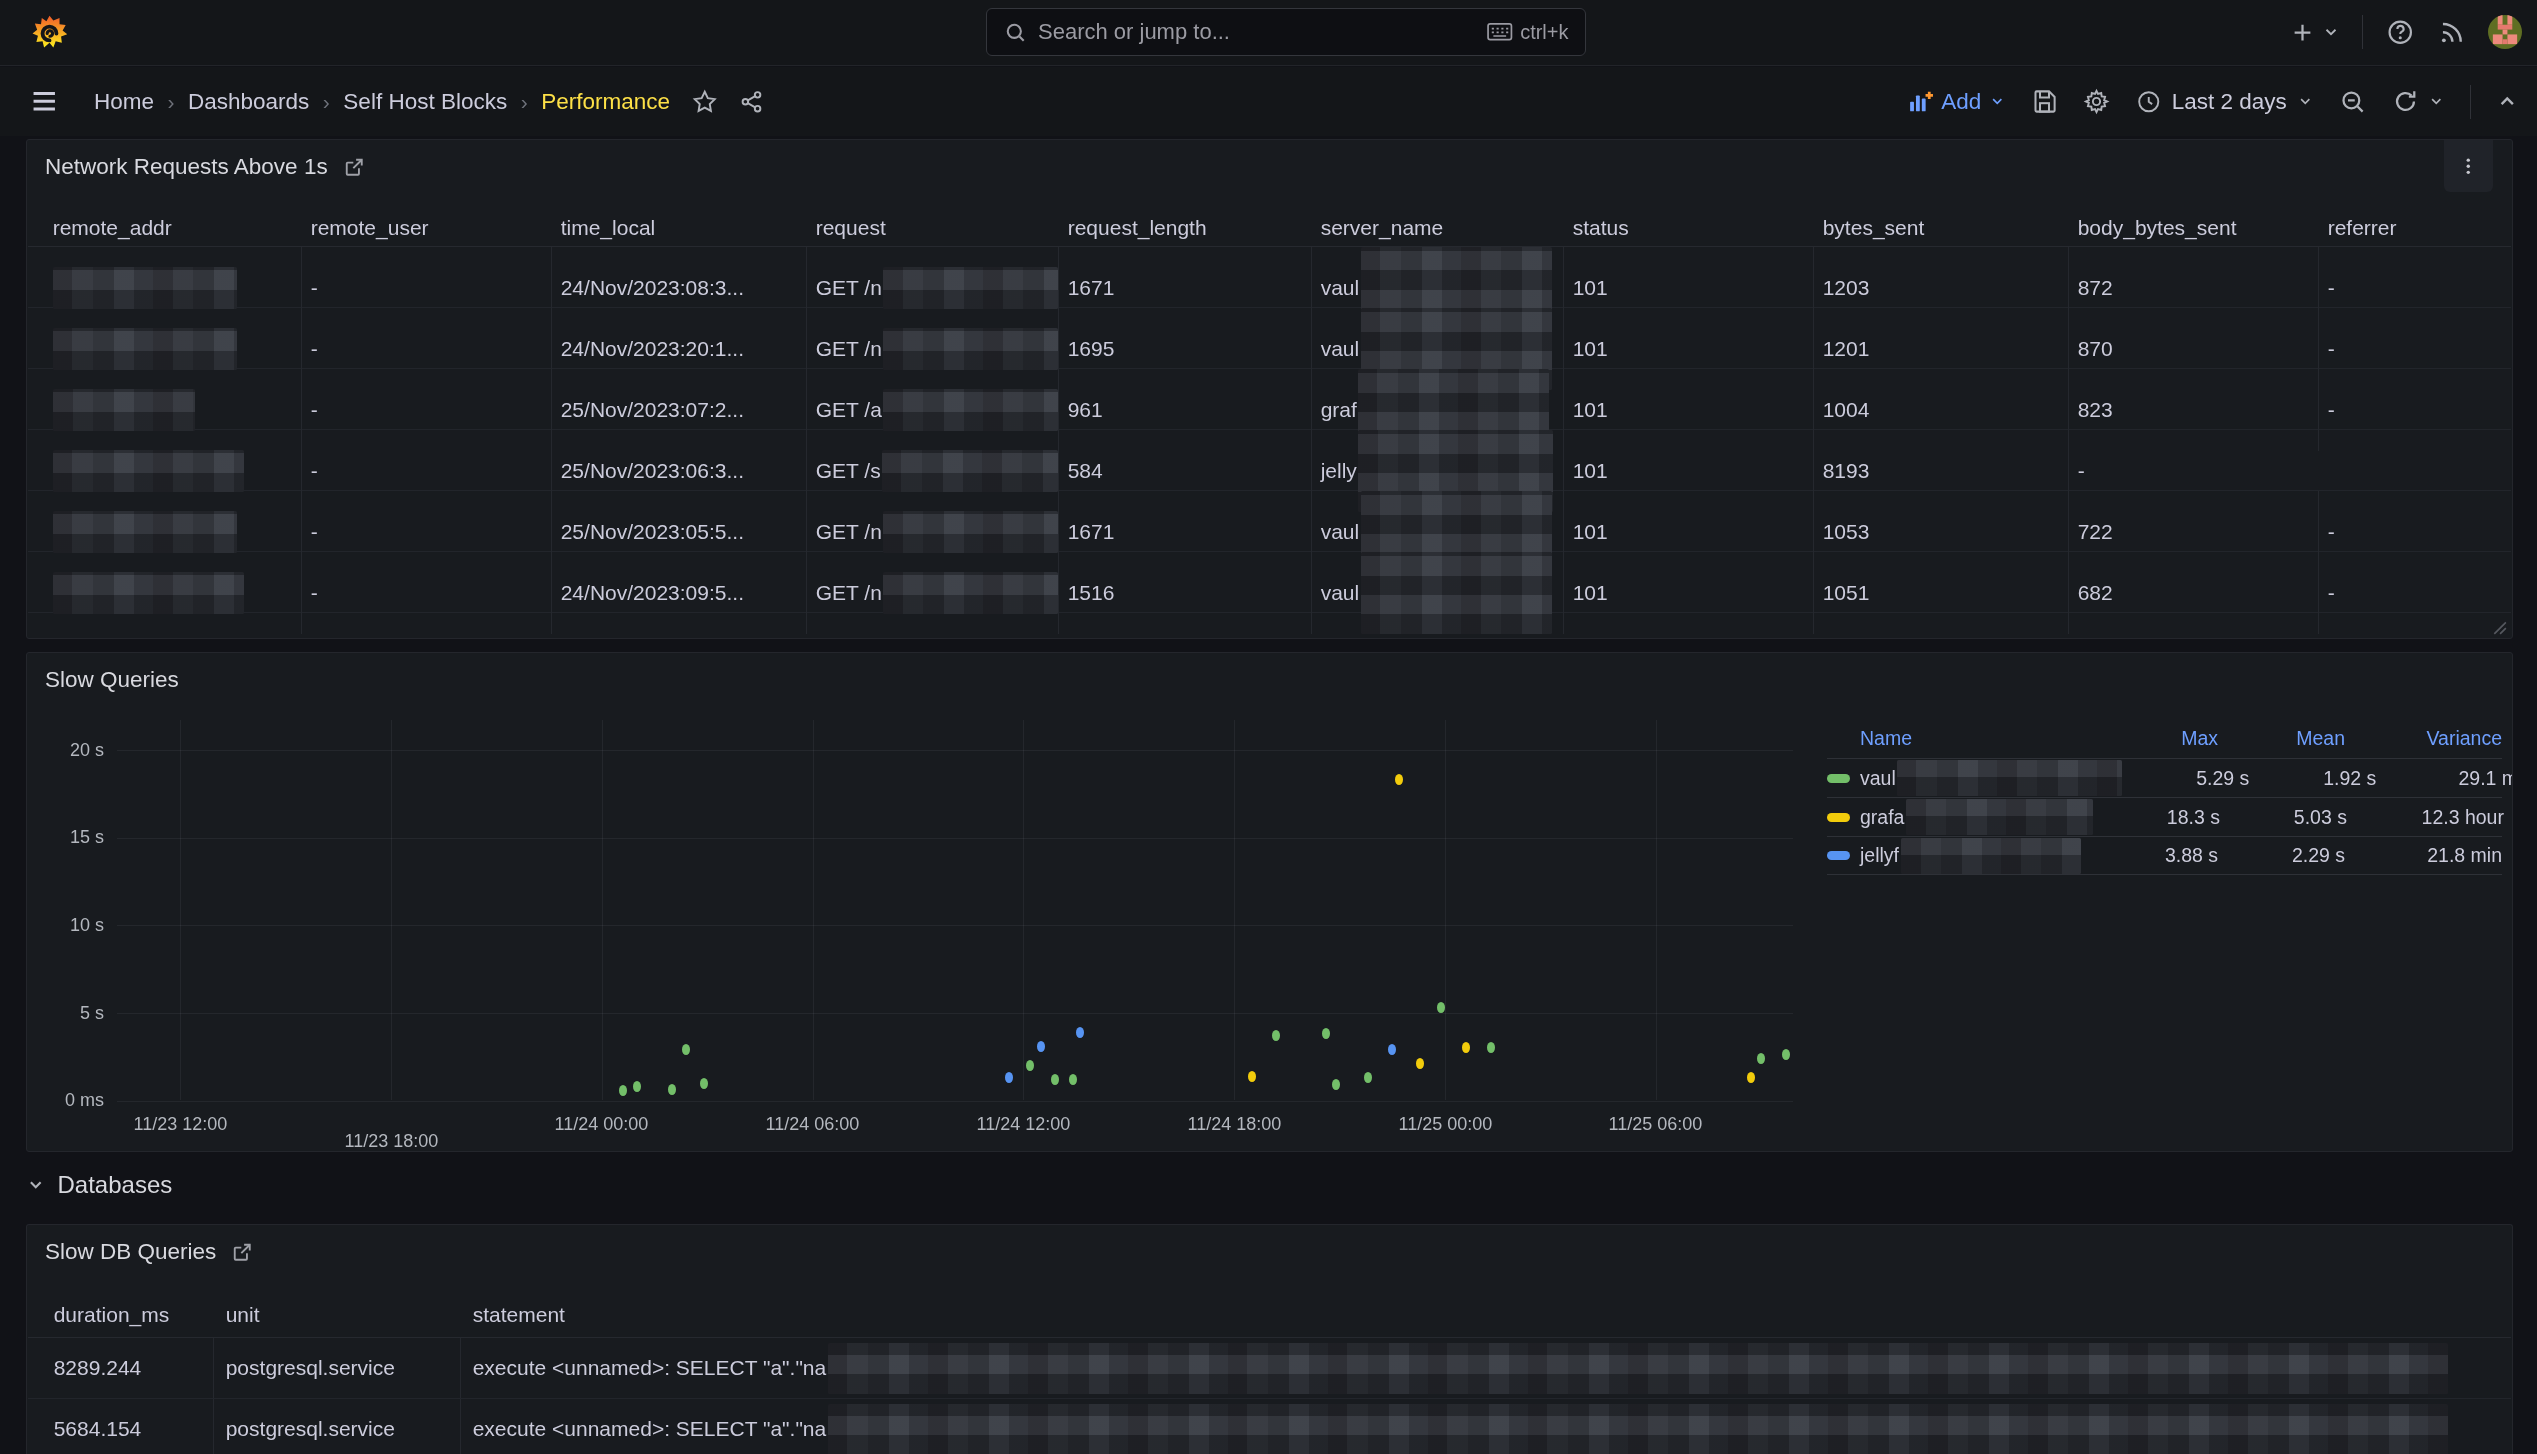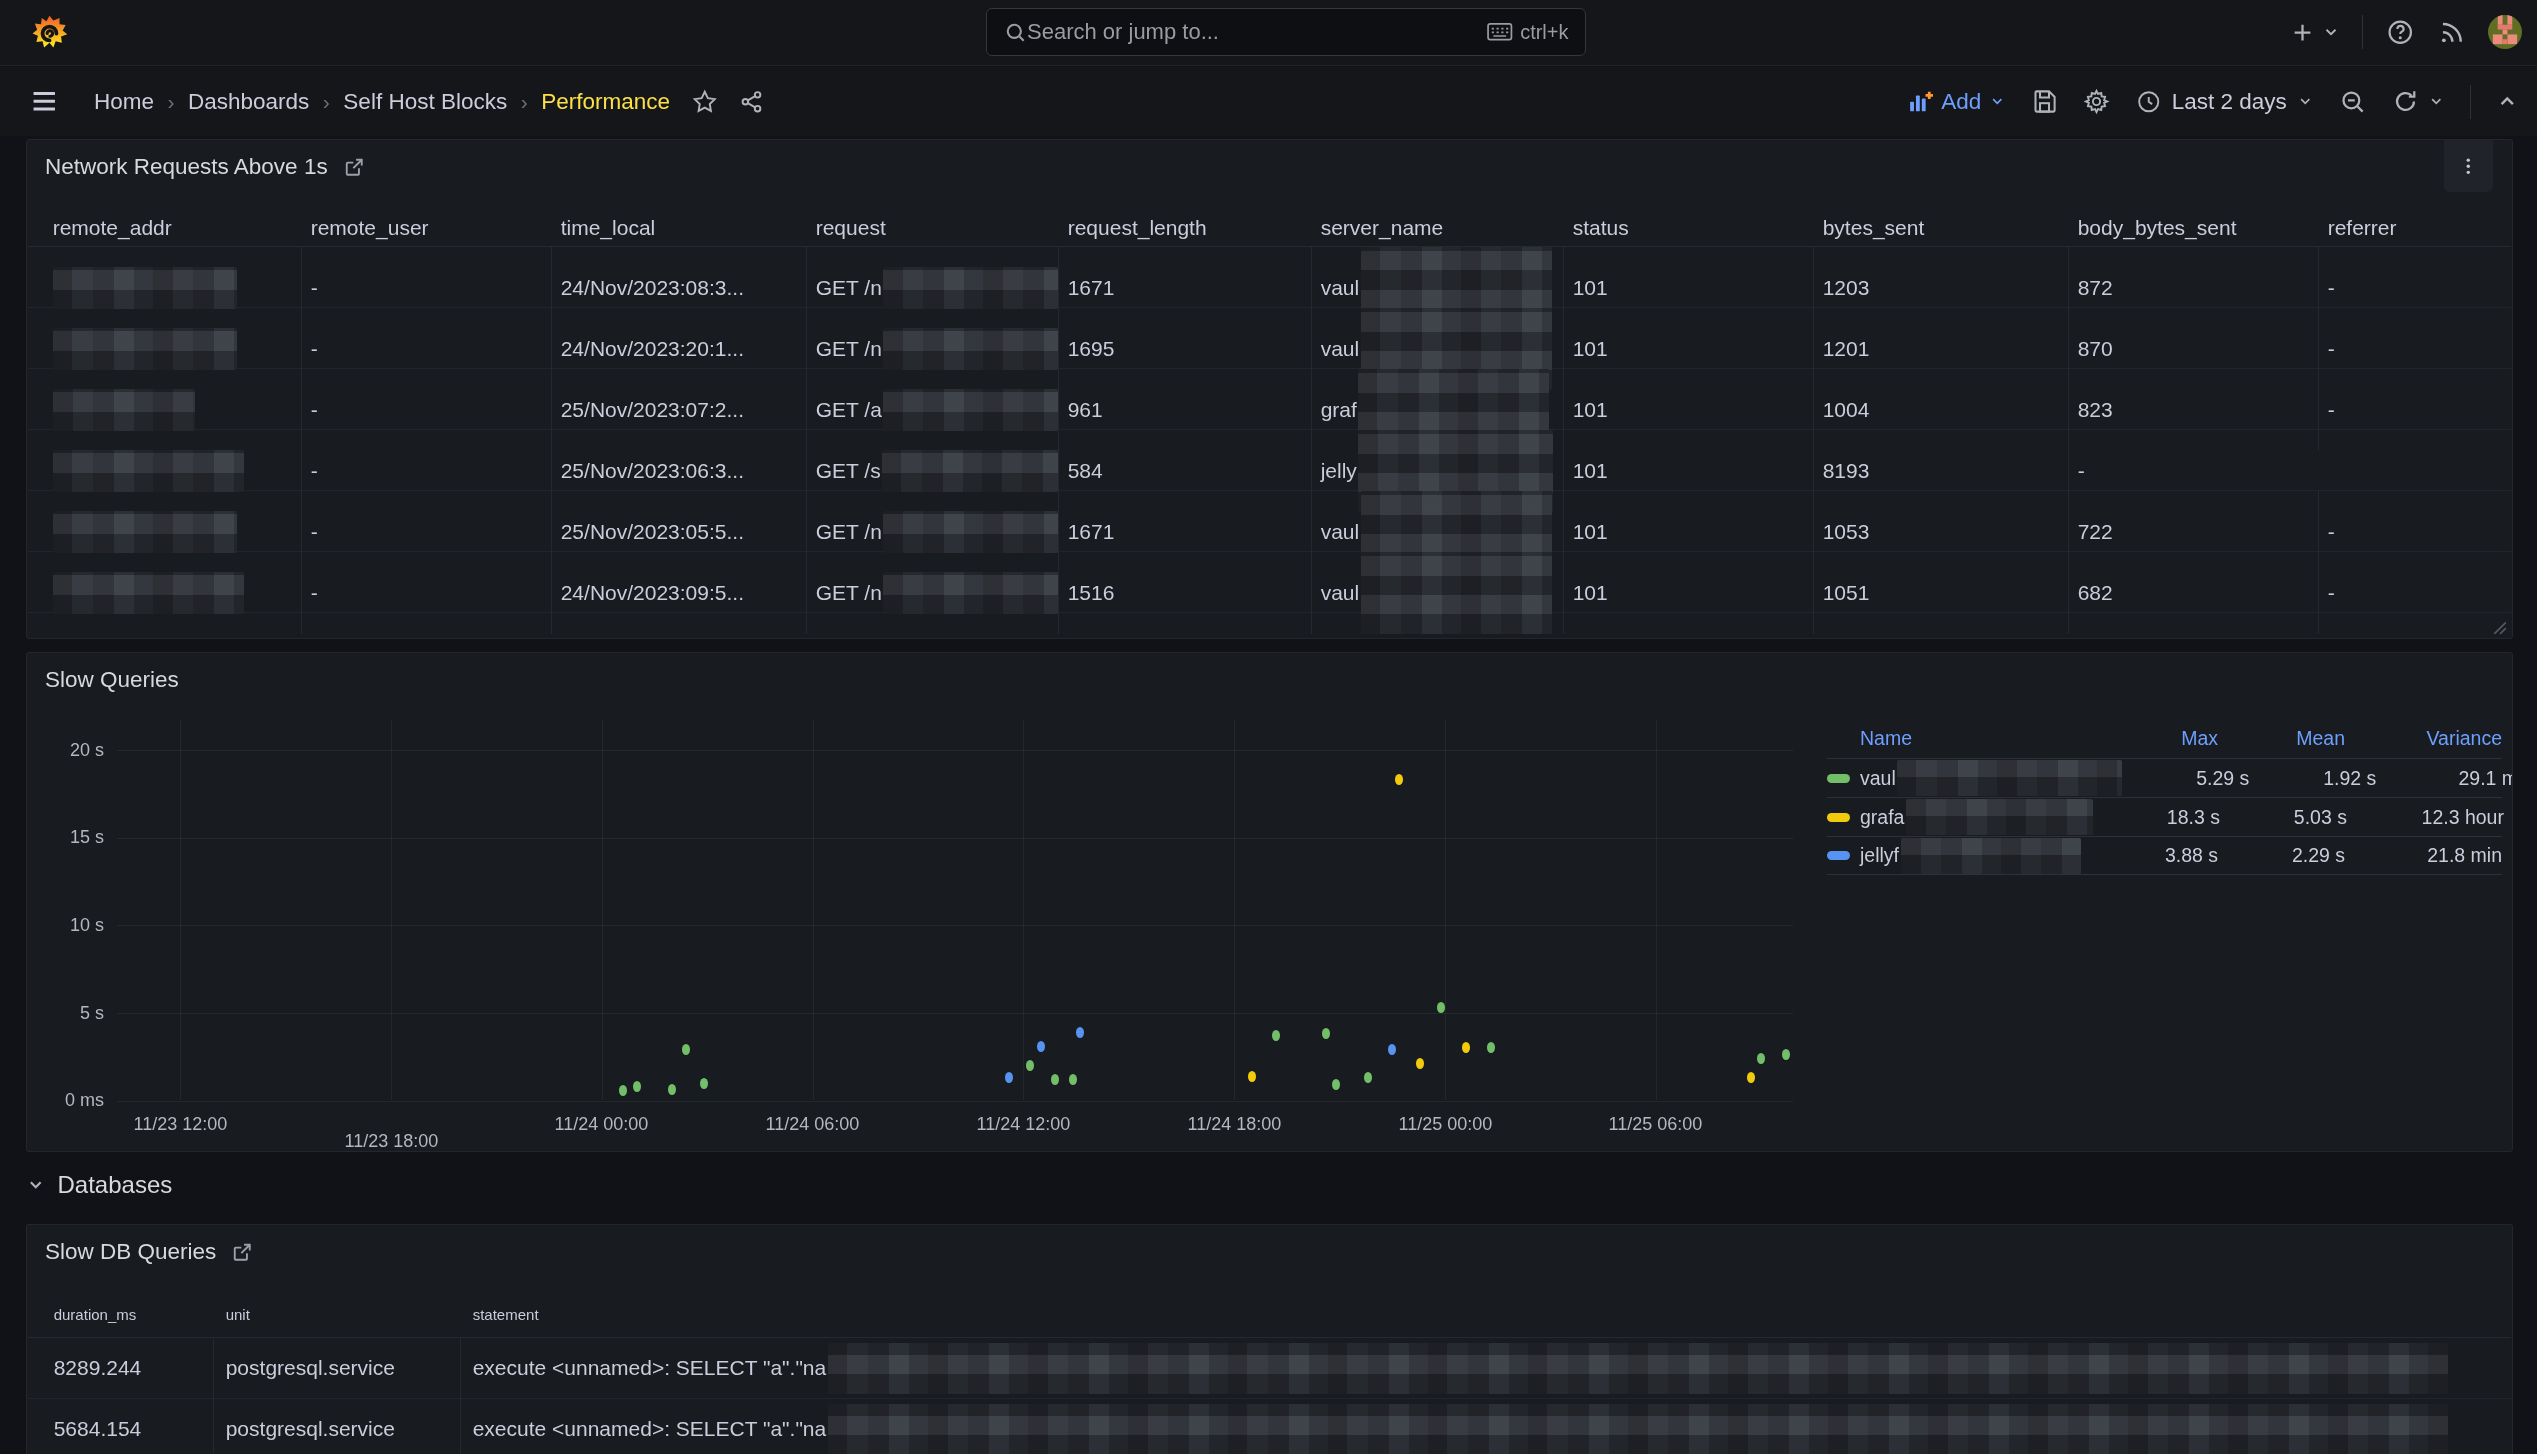--- a/index.html
+++ b/index.html
@@ -4,21 +4,21 @@
 <style>
   * { margin:0; padding:0; box-sizing:border-box; }
   html,body { width:2538px; height:1455px; background:#111217; overflow:hidden; }
   body { font-family:"Liberation Sans", sans-serif; color:#ccccdc; }
   .screen { position:relative; width:2538px; height:1455px; background:#111217; overflow:hidden; }
 
   
   .topbar { position:absolute; left:0; top:0; width:2538px; height:66px; background:#141619; border-bottom:1.5px solid #222429; display:flex; align-items:center; }
   .logo { position:absolute; left:30px; top:13.5px; width:39px; height:39px; display:flex; align-items:center; justify-content:center; cursor:pointer; }
   .searchbox { position:absolute; left:986px; top:8.2px; width:600px; height:48px; background:#0e0f13; border:0.7px solid #34363c; border-radius:6px; display:flex; align-items:center; padding:0 16.5px; color:#9b9ba3; cursor:text; }
-  .searchbox .ph { font-size:22px; margin-left:1px; flex:1; }
+  .searchbox .ph { font-size:22px; margin-left:12px; flex:1; }
   .searchbox .kbd { display:flex; align-items:center; gap:7.5px; font-size:20px; color:#9b9ba3; }
   .top-right { position:absolute; right:16.5px; top:0; height:64px; display:flex; align-items:center; gap:22.5px; }
   .vdiv { width:0.7px; height:34px; background:#303238; }
   .icon-btn { display:flex; align-items:center; justify-content:center; color:#b0b3ba; cursor:pointer; background:none; border:none; }
   .avatar { width:34px; height:34px; border-radius:50%; overflow:hidden; cursor:pointer; }
 
   
   .navbar { position:absolute; left:0; top:67px; width:2538px; height:69px; background:#141619; display:flex; align-items:center; }
   .burger { position:absolute; left:30px; top:19.5px; color:#ccccdc; cursor:pointer; }
   .crumbs { position:absolute; left:94px; top:0; height:69px; display:flex; align-items:center; font-size:22.5px; }
@@ -76,21 +76,21 @@
   .lg-name { display:flex; align-items:center; white-space:nowrap; font-size:19.5px; color:#ccccdc; cursor:pointer; }
   .swatch { width:22.5px; height:9px; border-radius:4.5px; margin-right:10.5px; flex:none; }
   .lg-row .lg-right { font-size:19.5px; color:#ccccdc; }
   .lg-redact { height:36px; margin-left:1.5px; }
 
   
   .row-header { position:absolute; left:26px; top:1171px; display:flex; align-items:center; gap:12px; font-size:24px; font-weight:500; color:#d8d9df; cursor:pointer; }
 
   
   .db-head { display:grid; grid-template-columns:186px 247px 1fr; height:46px; align-items:center; border-bottom:0.7px solid #26292f; }
-  .db-head > div { font-size:15px; font-weight:500; color:#ccccdc; padding-left:12px; cursor:pointer; }
+  .db-head > div { font-size:21px; font-weight:500; color:#ccccdc; padding-left:12px; cursor:pointer; }
   .db-head > div:first-child { padding-left:26px; }
   .db-row { display:grid; grid-template-columns:186px 247px 1fr; height:61px; align-items:center; border-bottom:0.7px solid #22252b; }
   .db-row > div { font-size:21px; color:#ccccdc; padding-left:12px; height:100%; display:flex; align-items:center; border-right:0.7px solid #25282e; white-space:nowrap; overflow:visible; }
   .db-row > div:first-child { padding-left:26px; }
   .db-row > div:last-child { border-right:none; }
 
   svg { display:block; }
 </style>
 </head>
 <body>

